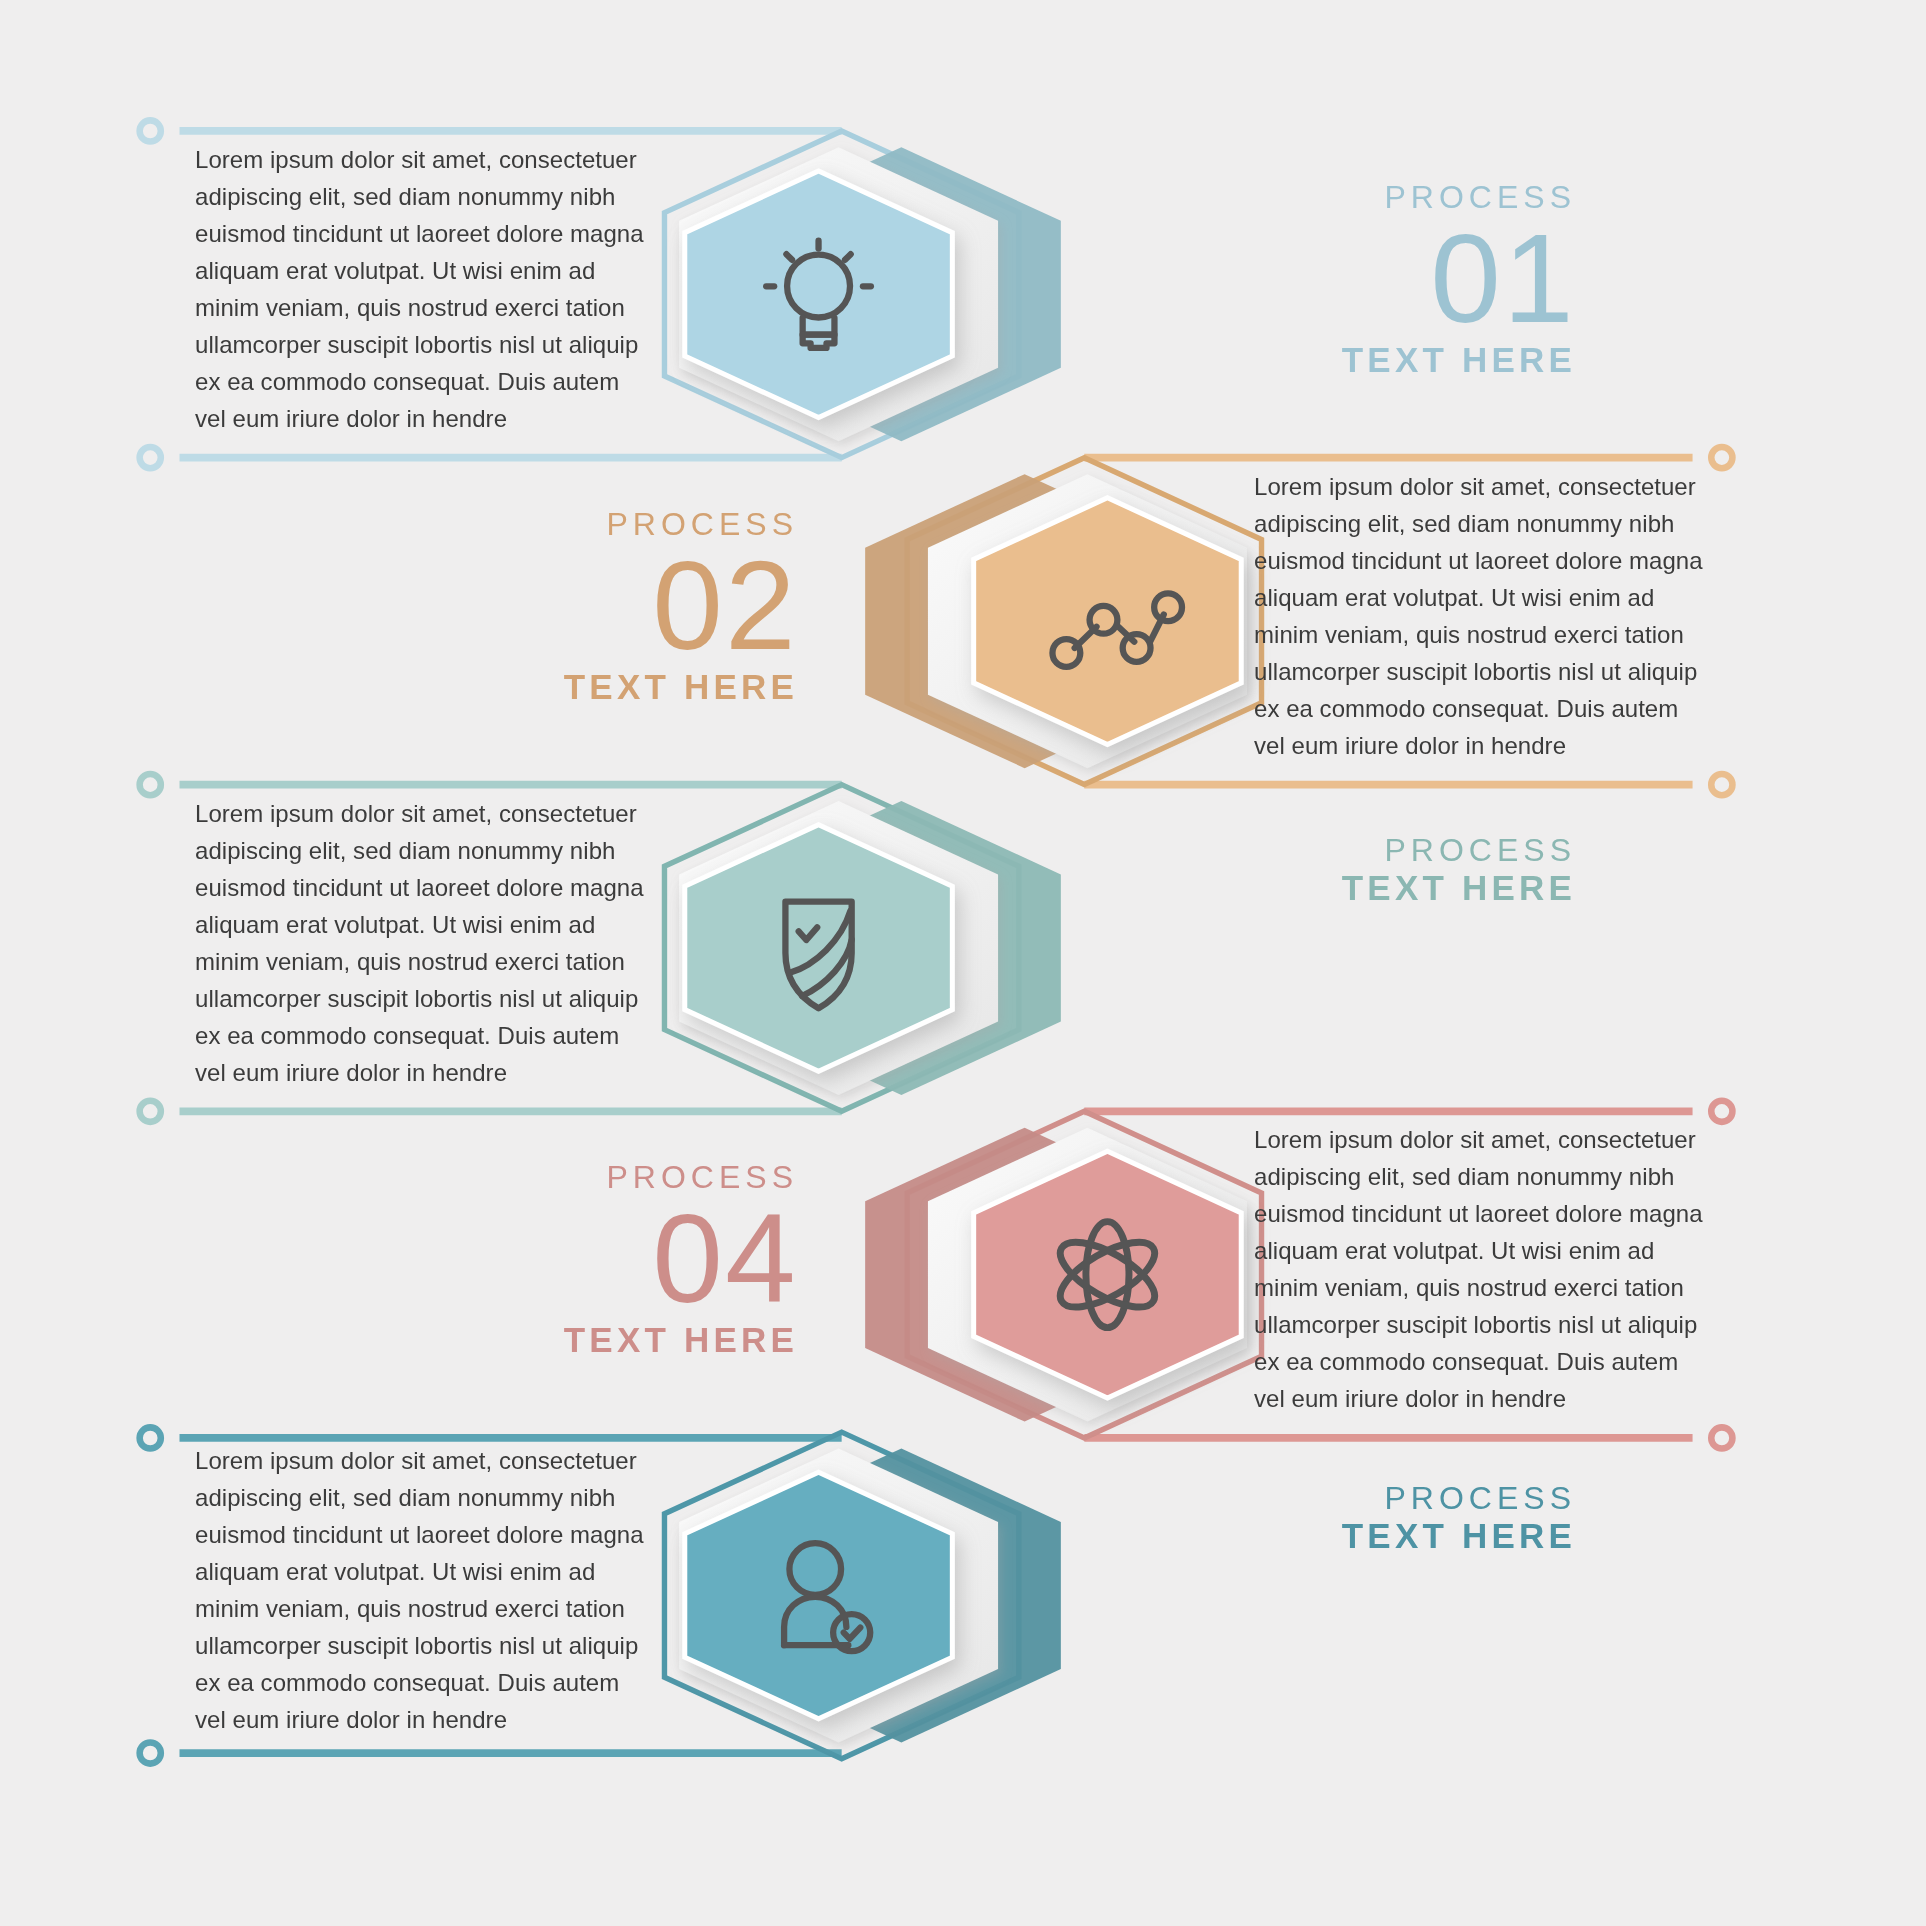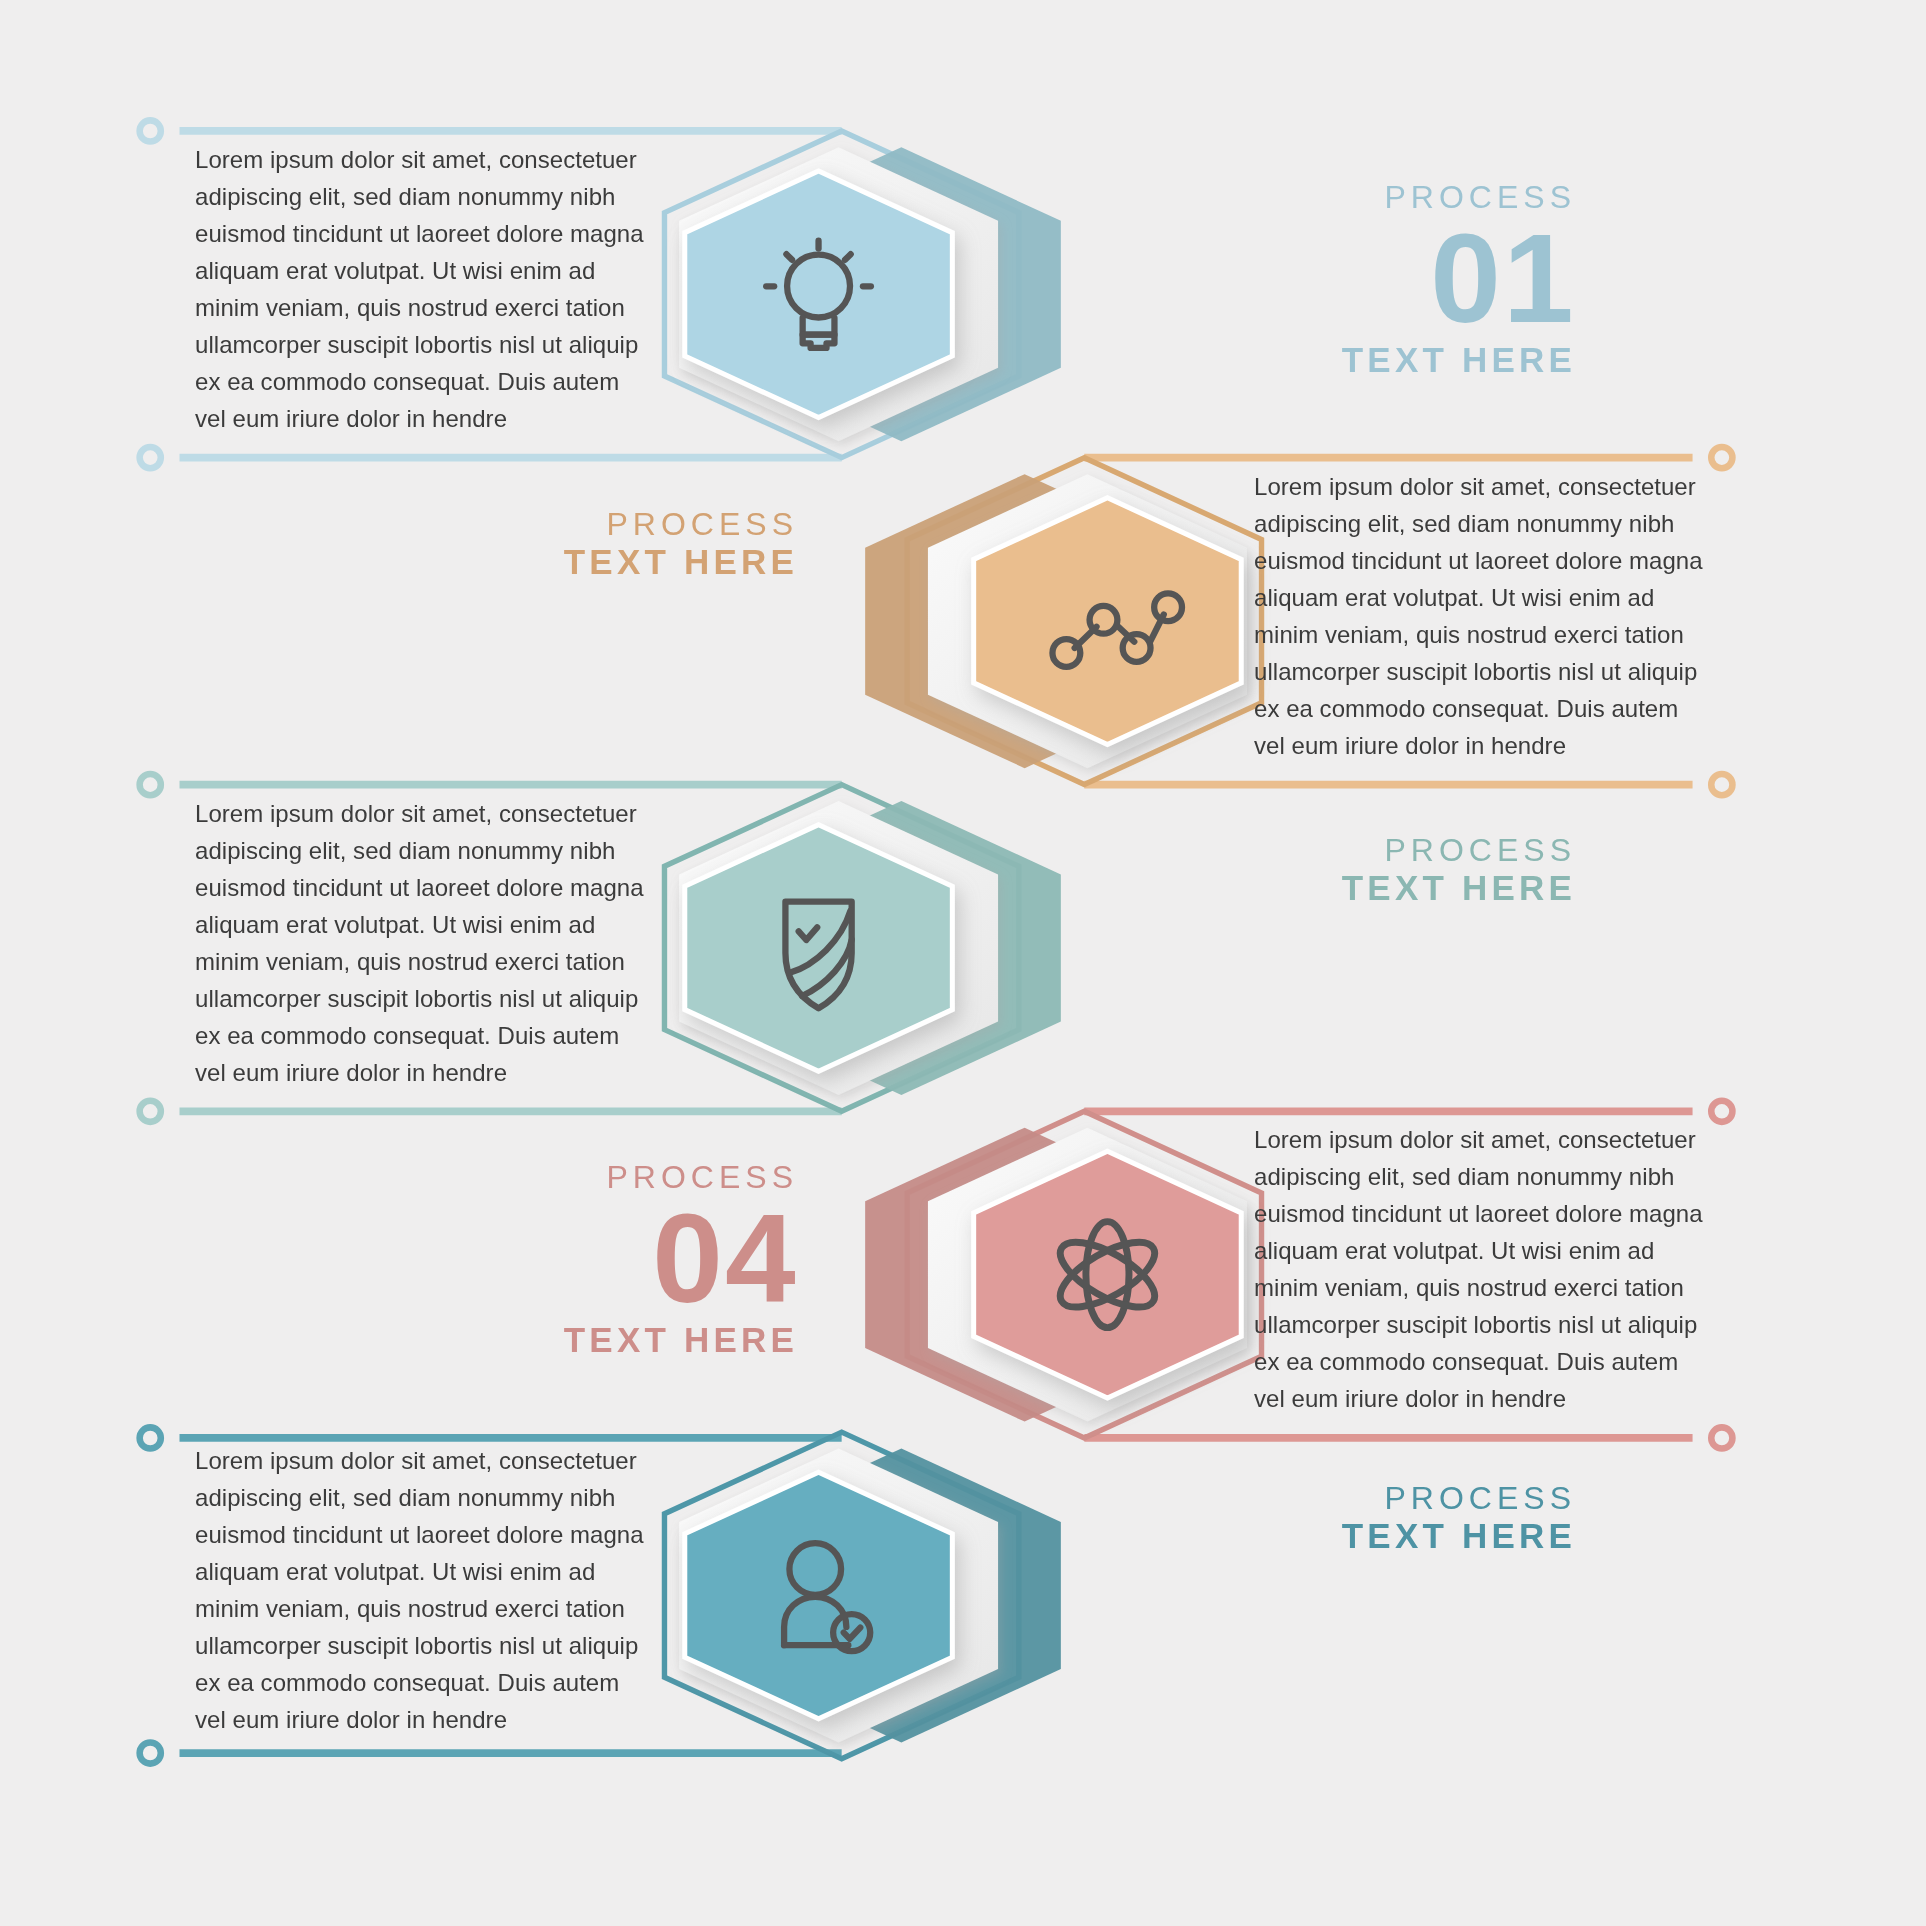--- a/index.html
+++ b/index.html
@@ -25,21 +25,21 @@
   .proc-word{
     font-size:32px;
     letter-spacing:5px;
     line-height:1.05;
     font-weight:400;
   }
   .proc-num{
     font-size:127px;
     line-height:0.96;
     letter-spacing:2.3px;
-    font-weight:700;
+    font-weight:400;
     display:block;
     margin-top:3.1px;
   }
   .proc-sub{
     font-size:35px;
     letter-spacing:4.2px;
     line-height:1.1;
     display:block;
     margin-top:1.5px;
     font-weight:700;
@@ -203,20 +203,21 @@
       <div class="body-copy" style="width: 455px; color: rgb(59, 59, 59); left: 1254px; top: 468px;">Lorem ipsum dolor sit amet, consectetuer
 adipiscing elit, sed diam nonummy nibh
 euismod tincidunt ut laoreet dolore magna
 aliquam erat volutpat. Ut wisi enim ad
 minim veniam, quis nostrud exerci tation
 ullamcorper suscipit lobortis nisl ut aliquip
 ex ea commodo consequat. Duis autem
 vel eum iriure dolor in hendre</div>
       <div class="proc-block" style="color: rgb(211, 162, 115); width: 424px; top: 508px; left: 374px;">
         <div class="proc-word">PROCESS</div>
+        <div class="proc-num">02</div>
         <div class="proc-sub">TEXT HERE</div>
       </div>
       <div class="body-copy" style="width: 455px; color: rgb(59, 59, 59); left: 195px; top: 795px;">Lorem ipsum dolor sit amet, consectetuer
 adipiscing elit, sed diam nonummy nibh
 euismod tincidunt ut laoreet dolore magna
 aliquam erat volutpat. Ut wisi enim ad
 minim veniam, quis nostrud exerci tation
 ullamcorper suscipit lobortis nisl ut aliquip
 ex ea commodo consequat. Duis autem
 vel eum iriure dolor in hendre</div>

